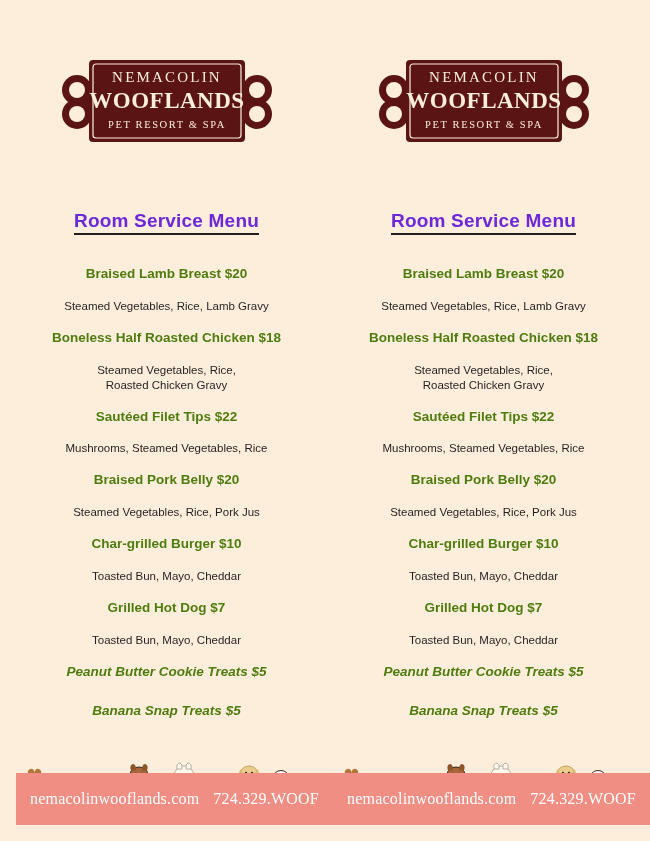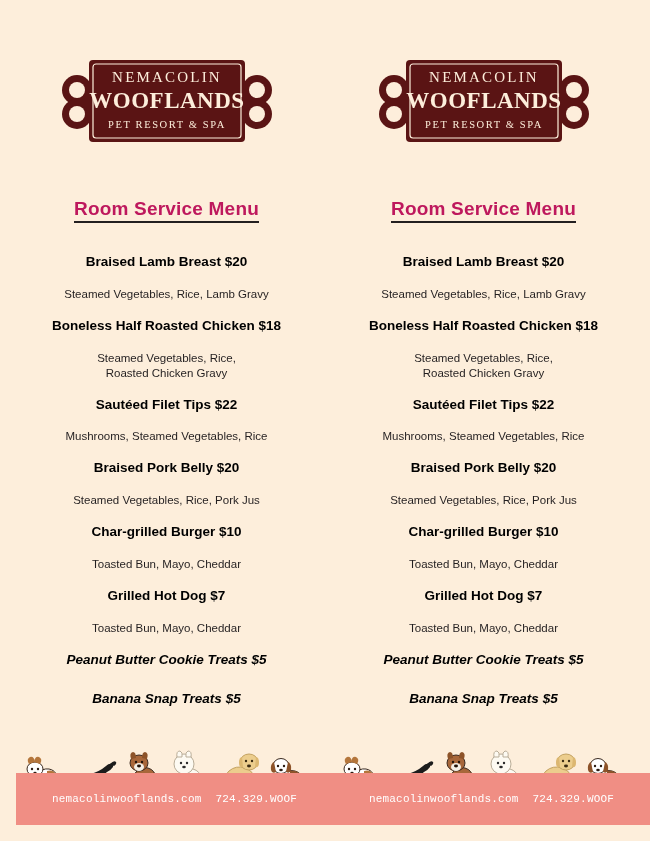--- a/index.html
+++ b/index.html
@@ -56,43 +56,43 @@
     width: 212px;
     height: 88px;
   }
   .logo svg { display: block; }
 
   
   .menu-title {
     text-align: center;
     font-size: 19px;
     font-weight: bold;
-    color: #be185d;
+    color: #6d28d9;
     letter-spacing: 0.2px;
-    margin-top: 48px;
+    margin-top: 60px;
     margin-bottom: 0;
   }
   .menu-title span {
     border-bottom: 2px solid #231f20;
     padding-bottom: 2px;
   }
 
   
   .items {
     margin-top: 34px;
     padding: 0 14px;
   }
   .item {
     text-align: center;
     margin-bottom: 16px;
   }
   .item-name {
     font-size: 13.5px;
     font-weight: bold;
-    color: #000000;
+    color: #4d7c0f;
     line-height: 1.25;
   }
   .item-desc {
     font-size: 11.5px;
     color: #231f20;
     line-height: 1.3;
     margin-top: 16px;
   }
   .item.no-desc { margin-bottom: 22px; font-style: italic; }
 
@@ -120,22 +120,22 @@
     flex-direction: row;
   }
   .footer-col {
     width: 317px;
     display: flex;
     align-items: center;
     justify-content: center;
     gap: 14px;
   }
   .footer-text {
-    font-family: Liberation Mono, monospace;
-    font-size: 11px;
+    font-family: Liberation Serif, serif;
+    font-size: 16px;
     color: #ffffff;
     letter-spacing: 0.2px;
   }
 </style>
 </head>
 <body>
 
 <div class="page">
   <div class="sheet">
 

